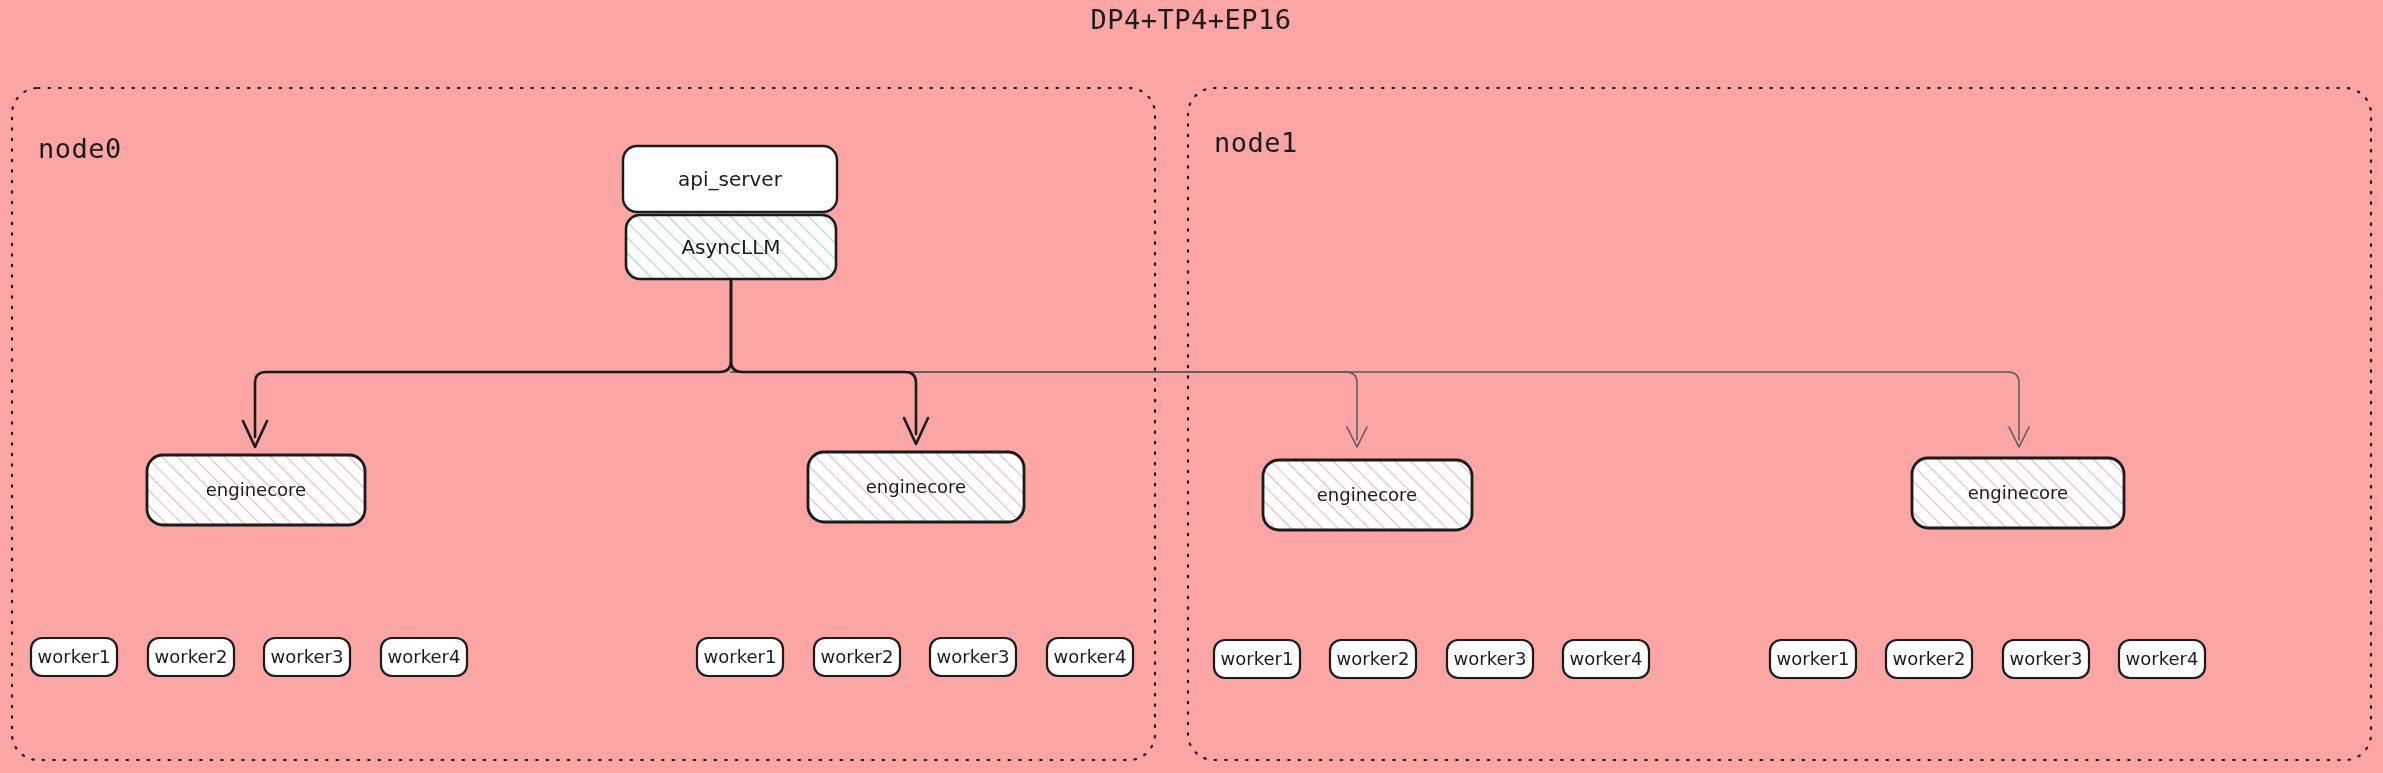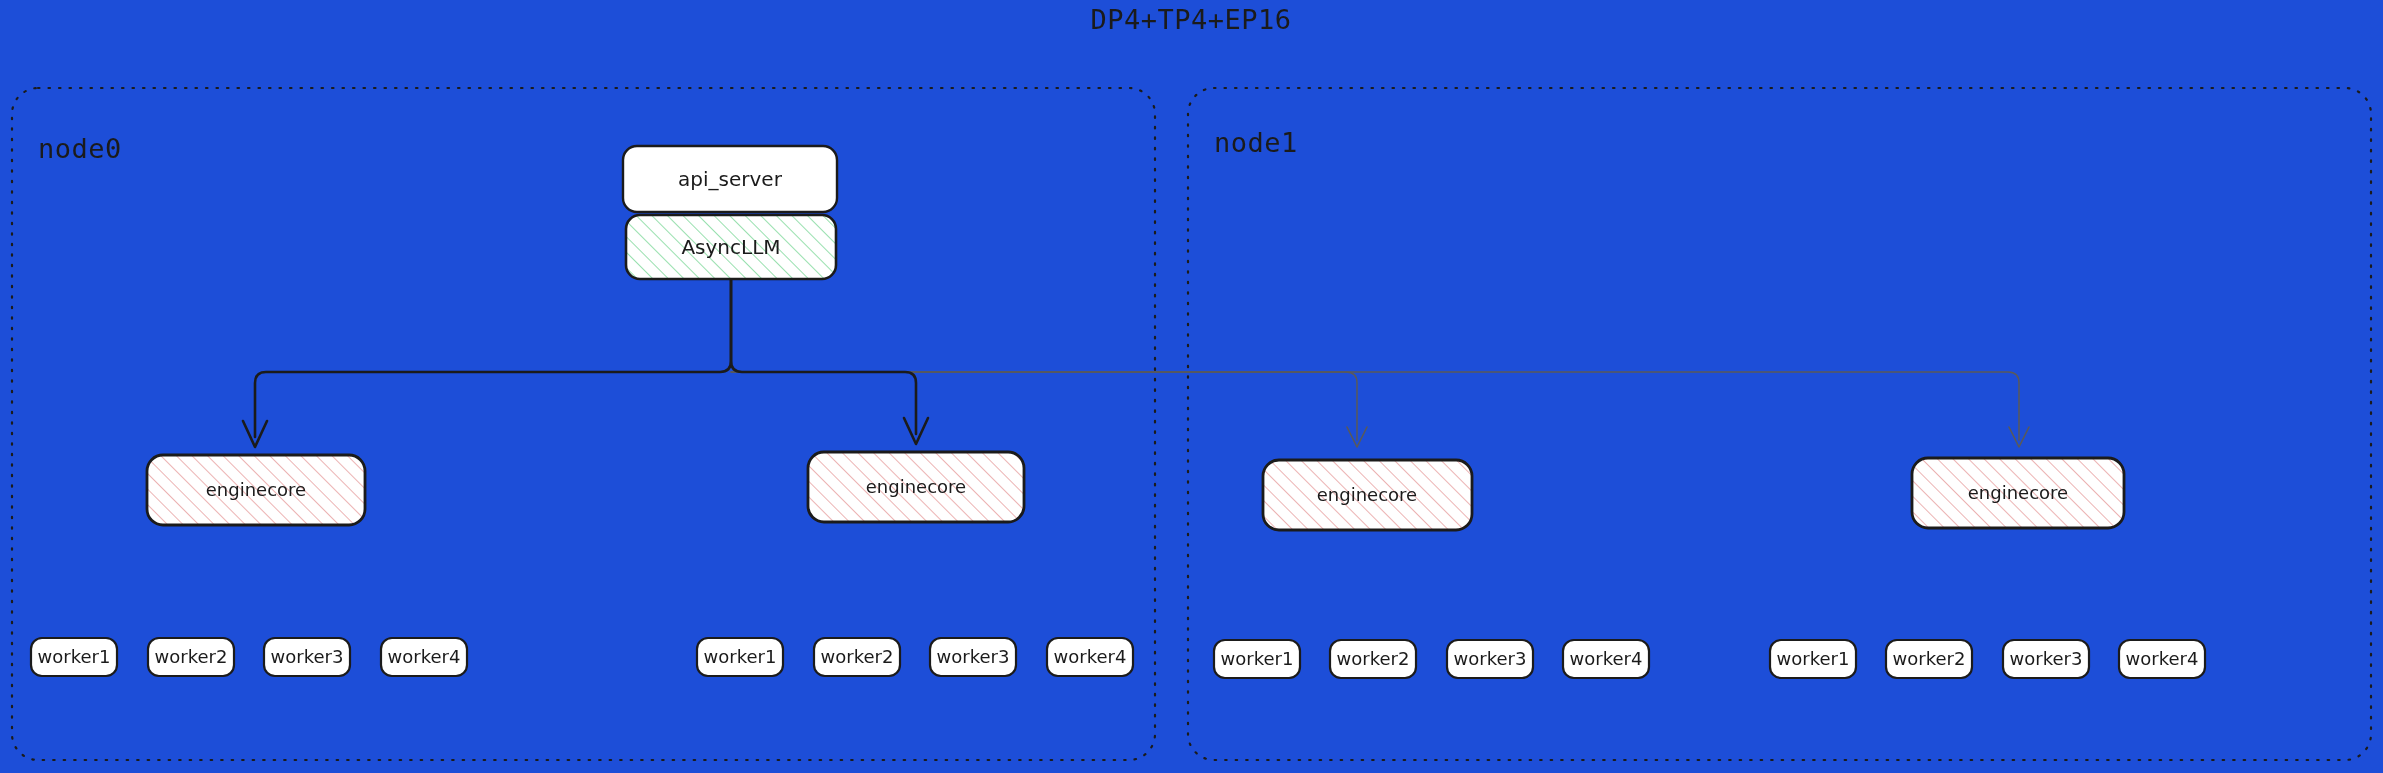--- a/index.html
+++ b/index.html
@@ -7,21 +7,21 @@
     padding: 0;
     background: #ffffff;
   }
   body {
     font-family: "DejaVu Sans", sans-serif;
   }
   #stage {
     position: relative;
     width: 2383px;
     height: 773px;
-    background: #1d4ed8;
+    background: #fca5a5;
     overflow: hidden;
   }
   #diagram-svg {
     position: absolute;
     left: 0;
     top: 0;
     width: 2383px;
     height: 773px;
   }
   .title-text {

